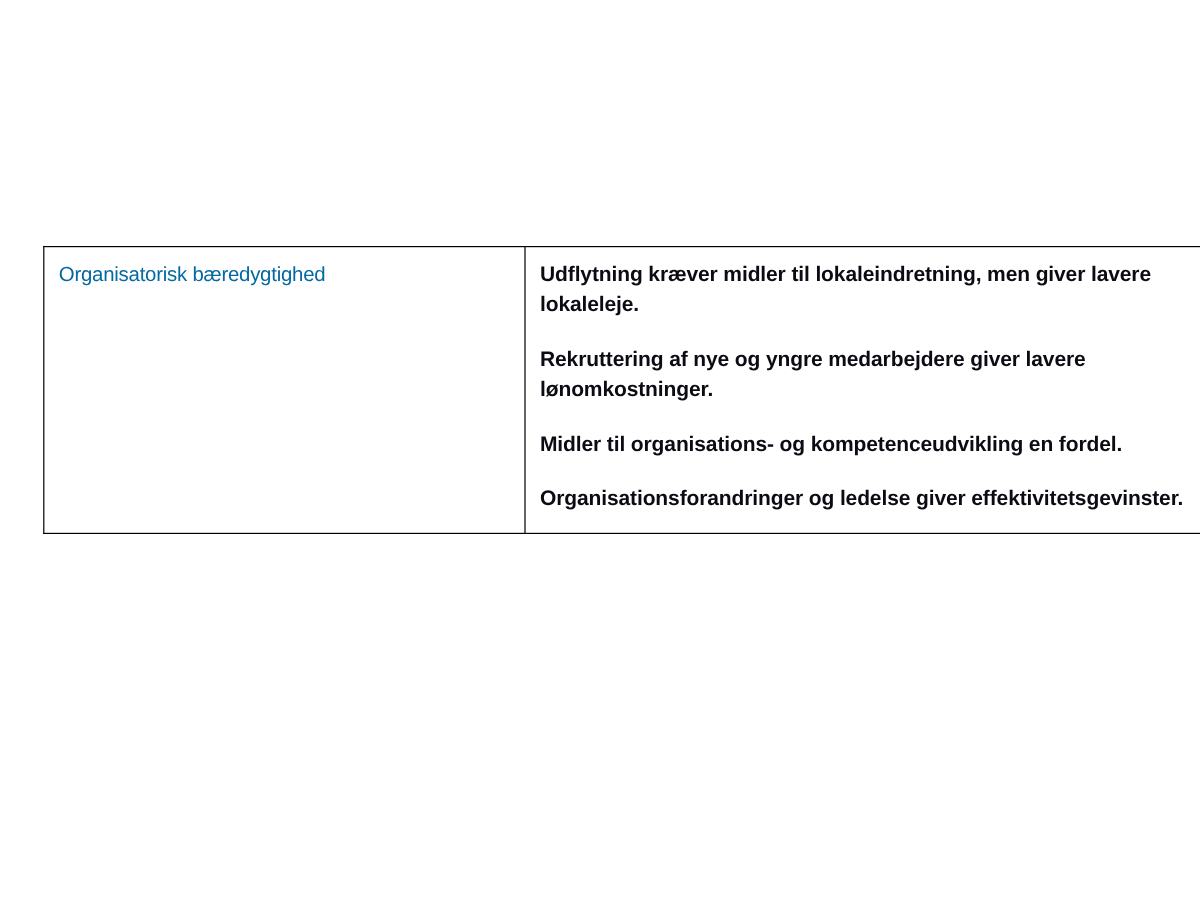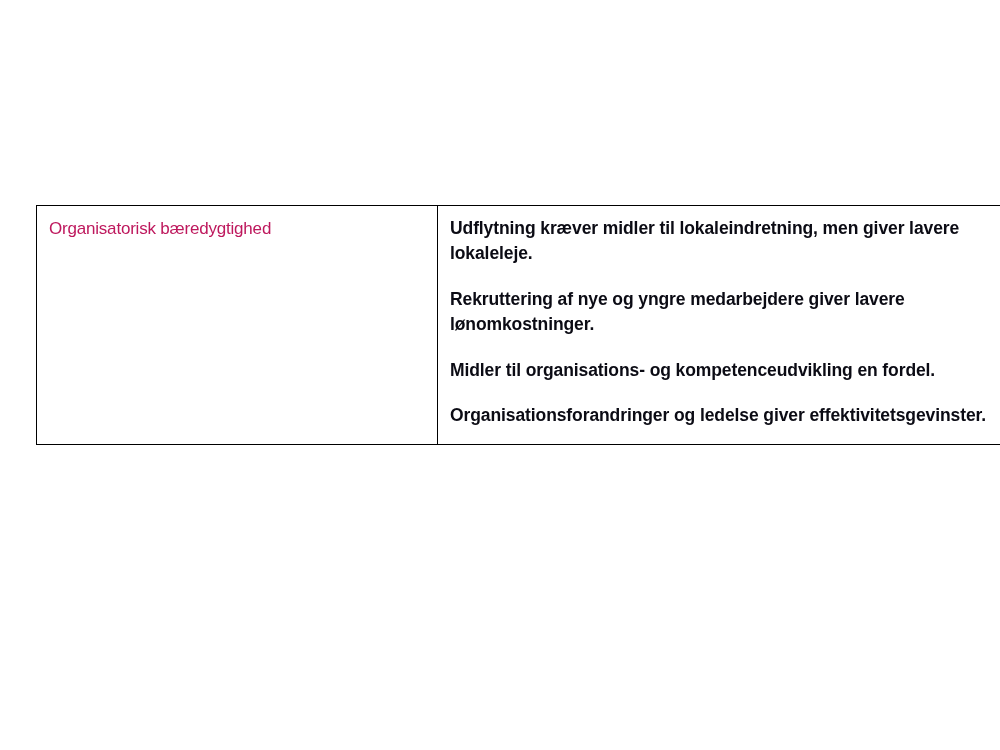--- a/index.html
+++ b/index.html
@@ -41,21 +41,21 @@
   }
   td.col-content {
     width: 566px;
   }
   .label-text {
     font-family: "Liberation Sans", sans-serif;
     font-size: 17px;
     font-weight: 400;
     line-height: 1.3;
     letter-spacing: -0.2px;
-    color: #be185d;
+    color: #0369a1;
     padding-top: 2px;
   }
   .content-para {
     font-family: "Liberation Sans", sans-serif;
     font-size: 17.5px;
     font-weight: 700;
     line-height: 1.45;
     letter-spacing: -0.1px;
     color: #0b0b14;
     margin: 0 0 20px 0;

